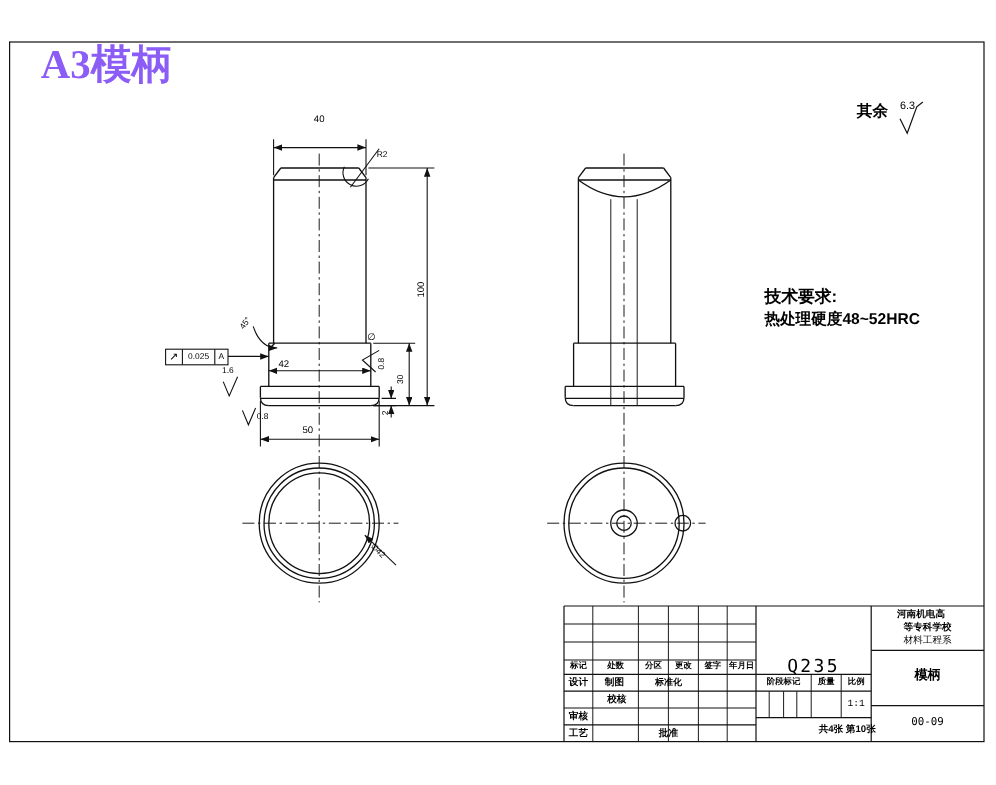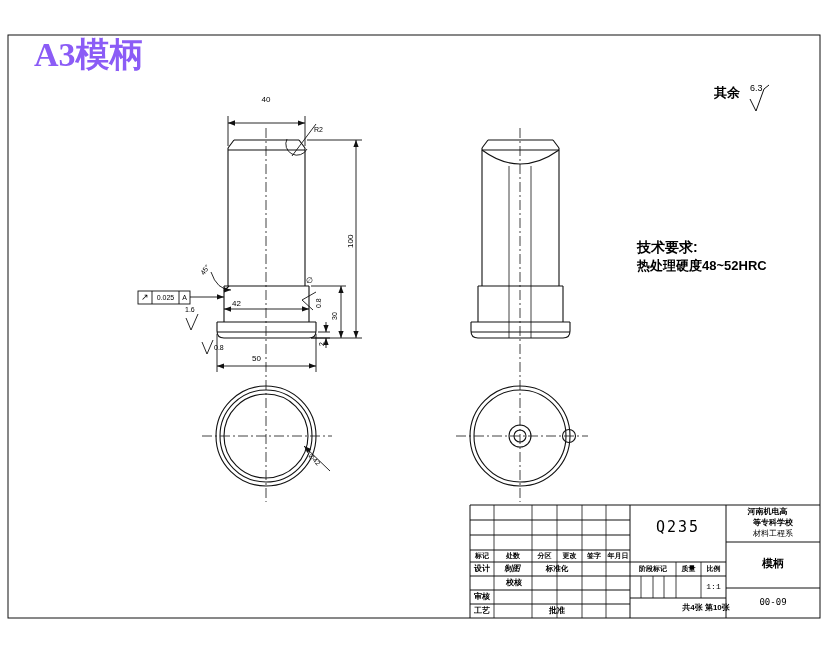--- a/index.html
+++ b/index.html
@@ -154,42 +154,42 @@
   <span class="t" style="left:214px;top:344px;font-size:7px;">0.8</span>
   <span class="t rot" style="left:315px;top:308px;font-size:7px;">0.8</span>
   <span class="t" style="left:306px;top:277px;font-size:8px;">∅</span>
 
   <span class="t" style="left:141px;top:293px;font-size:9px;">↗</span>
   <span class="t c" style="left:153px;top:294px;width:25px;font-size:7px;">0.025</span>
   <span class="t c" style="left:179px;top:294px;width:11px;font-size:7px;">A</span>
 
   <span class="t" style="left:312px;top:452px;font-size:7px;transform:rotate(45deg);transform-origin:0 0;">∅42</span>
 
-  <span class="t c mono" style="left:630px;top:520px;width:96px;font-size:15px;letter-spacing:2px;">Q235</span>
+  <span class="t c mono" style="left:630px;top:548px;width:96px;font-size:15px;letter-spacing:2px;">Q235</span>
 
   <span class="t c" style="left:726px;top:508px;width:83px;font-size:8px;font-weight:bold;">河南机电高</span>
   <span class="t c" style="left:726px;top:519px;width:94px;font-size:8px;font-weight:bold;">等专科学校</span>
   <span class="t c" style="left:726px;top:530px;width:94px;font-size:8px;font-weight:normal;">材料工程系</span>
 
   <span class="t c" style="left:726px;top:558px;width:94px;font-size:11px;font-weight:bold;">模柄</span>
   <span class="t c mono" style="left:726px;top:598px;width:94px;font-size:9px;">00-09</span>
 
   <span class="t c" style="left:470px;top:552px;width:24px;font-size:7px;font-weight:bold;">标记</span>
   <span class="t c" style="left:494px;top:552px;width:38px;font-size:7px;font-weight:bold;">处数</span>
   <span class="t c" style="left:532px;top:552px;width:25px;font-size:7px;font-weight:bold;">分区</span>
   <span class="t c" style="left:557px;top:552px;width:25px;font-size:7px;font-weight:bold;">更改</span>
   <span class="t c" style="left:582px;top:552px;width:24px;font-size:7px;font-weight:bold;">签字</span>
   <span class="t c" style="left:606px;top:552px;width:24px;font-size:7px;font-weight:bold;">年月日</span>
 
   <span class="t c" style="left:470px;top:565px;width:24px;font-size:8px;font-weight:bold;">设计</span>
   <span class="t c" style="left:470px;top:579px;width:24px;font-size:8px;font-weight:bold;margin-left:32px;">校核</span>
   <span class="t c" style="left:470px;top:593px;width:24px;font-size:8px;font-weight:bold;">审核</span>
   <span class="t c" style="left:470px;top:607px;width:24px;font-size:8px;font-weight:bold;">工艺</span>
 
-  <span class="t c" style="left:494px;top:565px;width:36px;font-size:8px;font-weight:bold;font-style:italic;">制图</span>
+  <span class="t c" style="left:494px;top:565px;width:36px;font-size:8px;font-weight:bold;">制图</span>
   <span class="t c" style="left:532px;top:565px;width:50px;font-size:7.5px;font-weight:bold;">标准化</span>
   <span class="t c" style="left:532px;top:607px;width:50px;font-size:8px;font-weight:bold;">批准</span>
 
   <span class="t c" style="left:630px;top:565px;width:46px;font-size:7px;font-weight:bold;">阶段标记</span>
   <span class="t c" style="left:676px;top:565px;width:25px;font-size:7px;font-weight:bold;">质量</span>
   <span class="t c" style="left:701px;top:565px;width:25px;font-size:7px;font-weight:bold;">比例</span>
 
   <span class="t c" style="left:701px;top:583px;width:25px;font-size:8px;font-family:Liberation Mono, monospace;">1:1</span>
   <span class="t c" style="left:630px;top:604px;width:96px;font-size:8px;font-weight:bold;padding-left:28px;">共4张 第10张</span>
 

